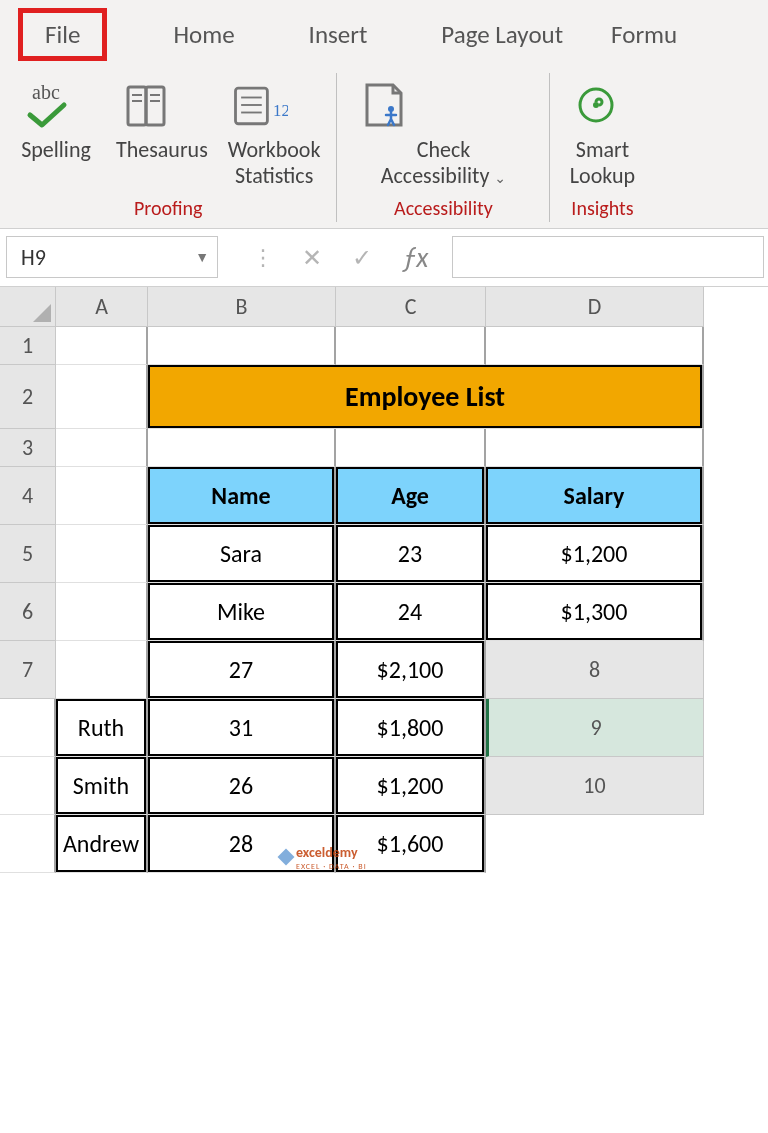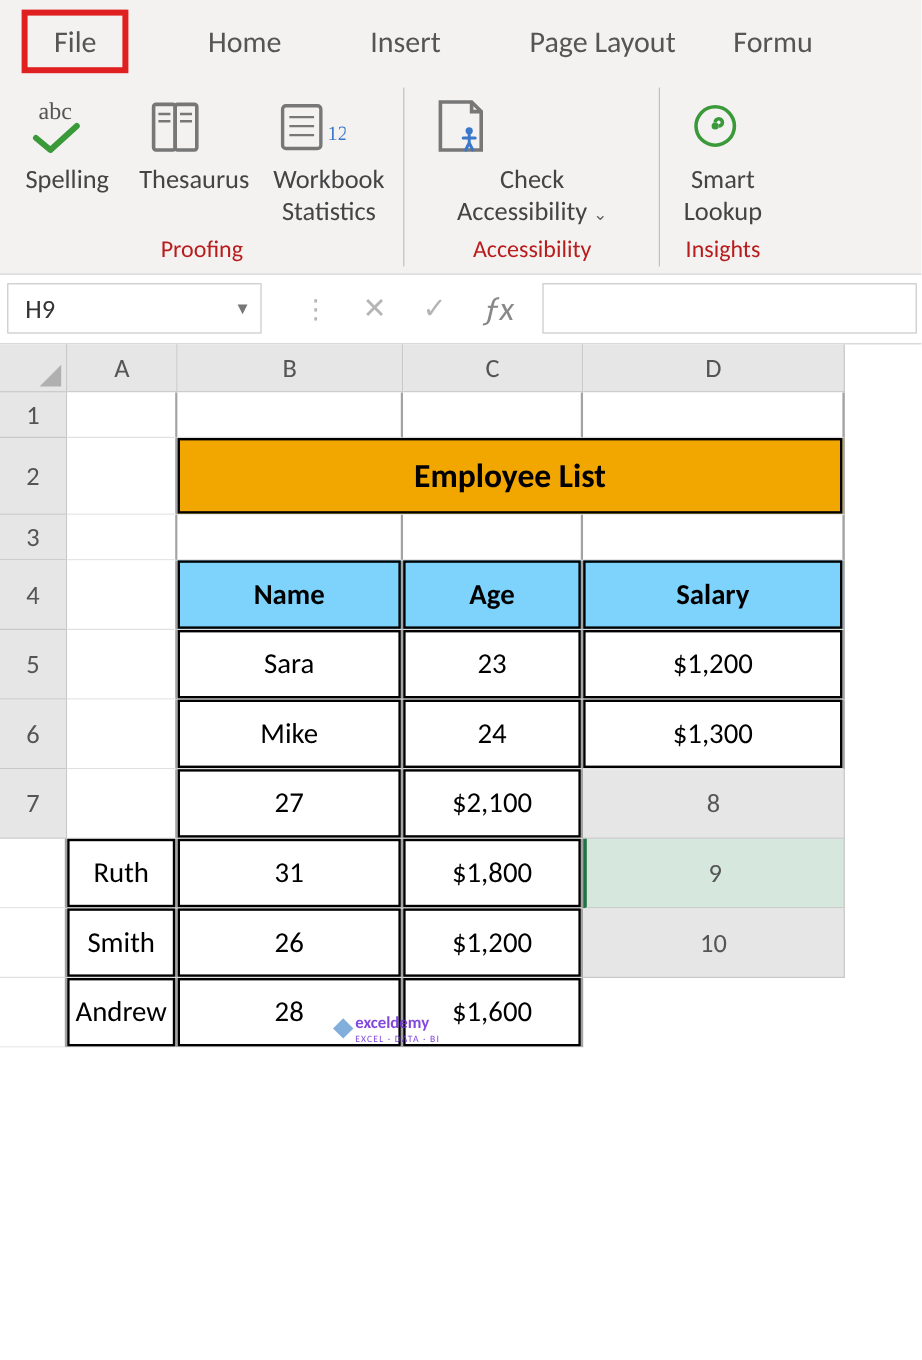--- a/index.html
+++ b/index.html
@@ -168,21 +168,21 @@
     background: #7dd3fc;
     border: 2px solid #000;
     font-weight: 700;
   }
   .data-cell {
     border: 2px solid #000;
   }
   .watermark {
     position: absolute;
     left: 280px; bottom: 2px;
-    font-size: 14px; color: #6d28d9;
+    font-size: 14px; color: #c2410c;
     display: flex; align-items: center; gap: 4px;
     opacity: 0.85;
   }
   .watermark .sq { width:12px; height:12px; background:#6da0d6; transform: rotate(45deg); }
 </style>
 </head>
 <body>
 
 <div class="ribbon-area">
   <div class="tabs">

